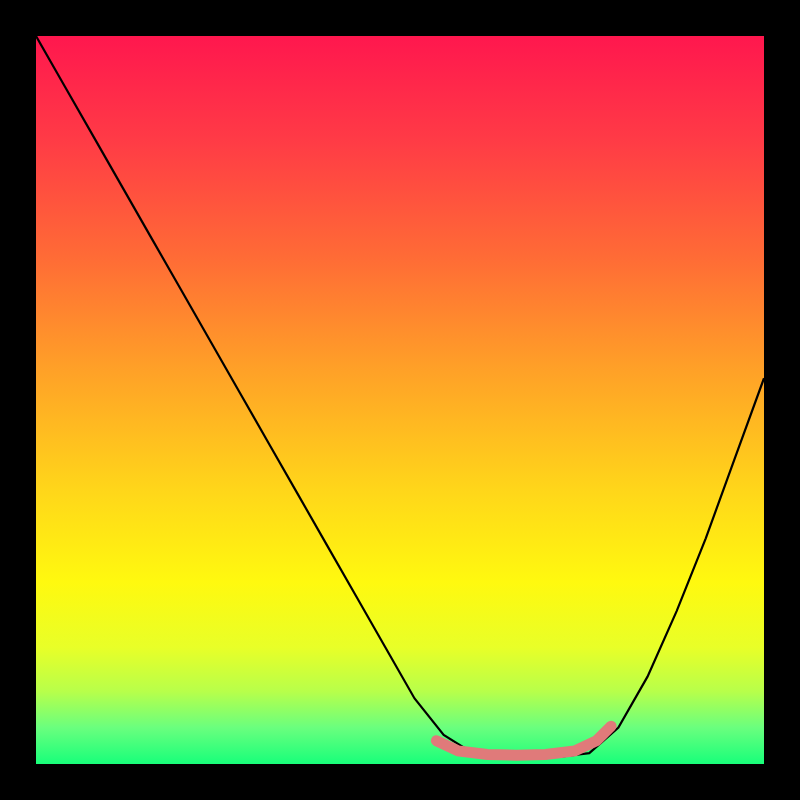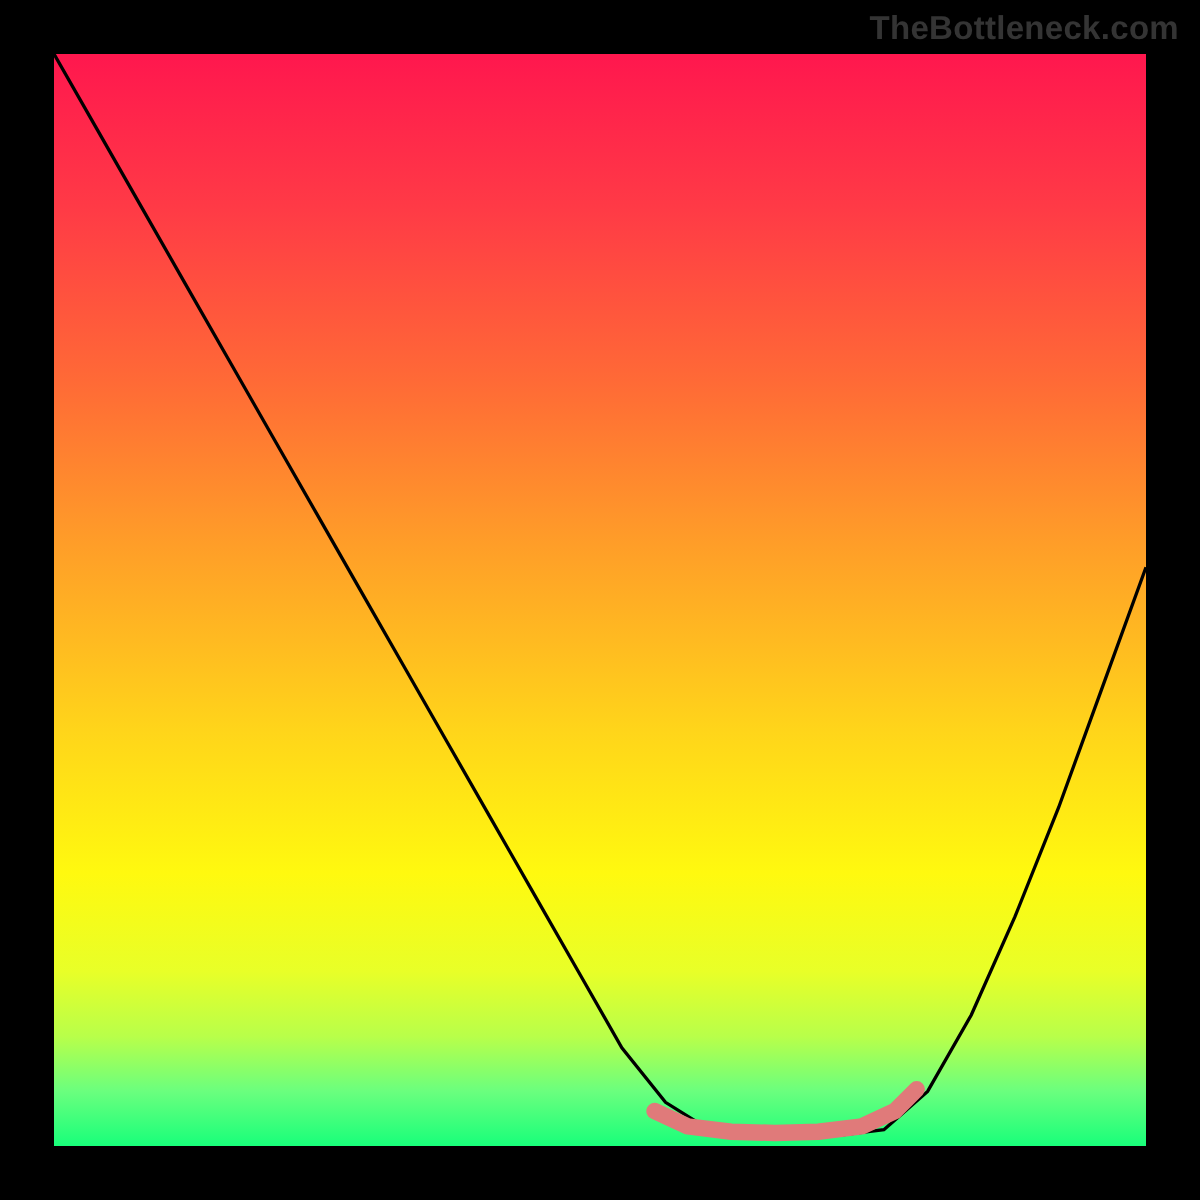--- a/index.html
+++ b/index.html
@@ -78,14 +78,13 @@
 
     <svg class="curve" viewBox="0 0 100 100" preserveAspectRatio="none">
       <g id="series-group">
           <path d="M0.000 0.000 L4.000 7.000 L8.000 14.000 L12.000 21.000 L16.000 28.000 L20.000 35.000 L24.000 42.000 L28.000 49.000 L32.000 56.000 L36.000 63.000 L40.000 70.000 L44.000 77.000 L48.000 84.000 L52.000 91.000 L56.000 96.000 L60.000 98.500 L64.000 99.000 L68.000 99.000 L72.000 99.000 L76.000 98.500 L80.000 95.000 L84.000 88.000 L88.000 79.000 L92.000 69.000 L96.000 58.000 L100.000 47.000" fill="none" stroke="#000000" stroke-width="0.302" vector-effect="non-scaling-stroke" style="stroke-width: 2.2px;"></path>
           <path d="M55.000 96.800 L58.000 98.200 L62.000 98.700 L66.000 98.800 L70.000 98.700 L74.000 98.200 L77.000 96.800 L79.000 94.800" fill="none" stroke="#e07a7a" stroke-width="1.511" vector-effect="non-scaling-stroke" stroke-linecap="round" style="stroke-width: 11px;"></path>
         </g>
     </svg>
 
   </div>
 
-  <div class="watermark">TheBottleneck.com</div>
 </div>
 
 </body></html>

